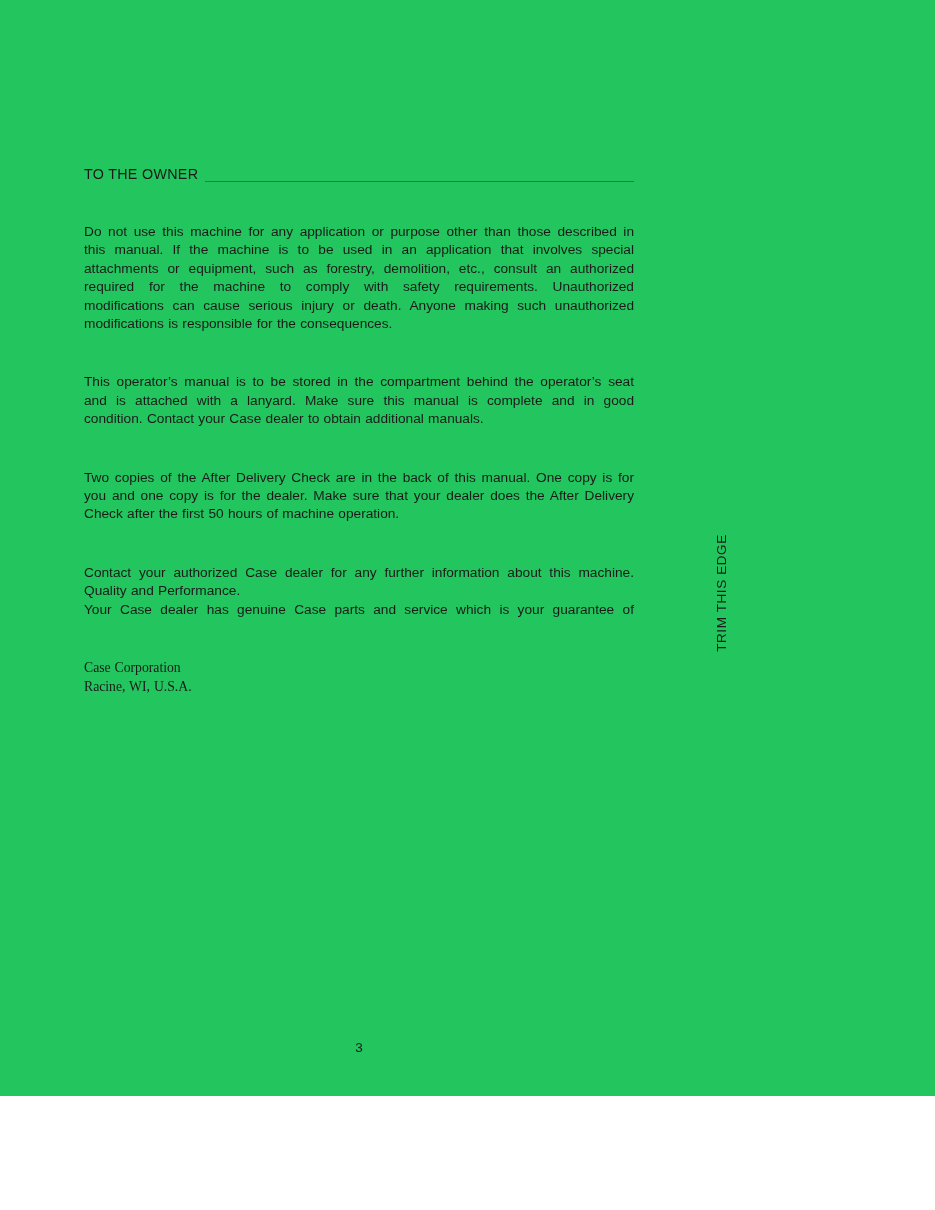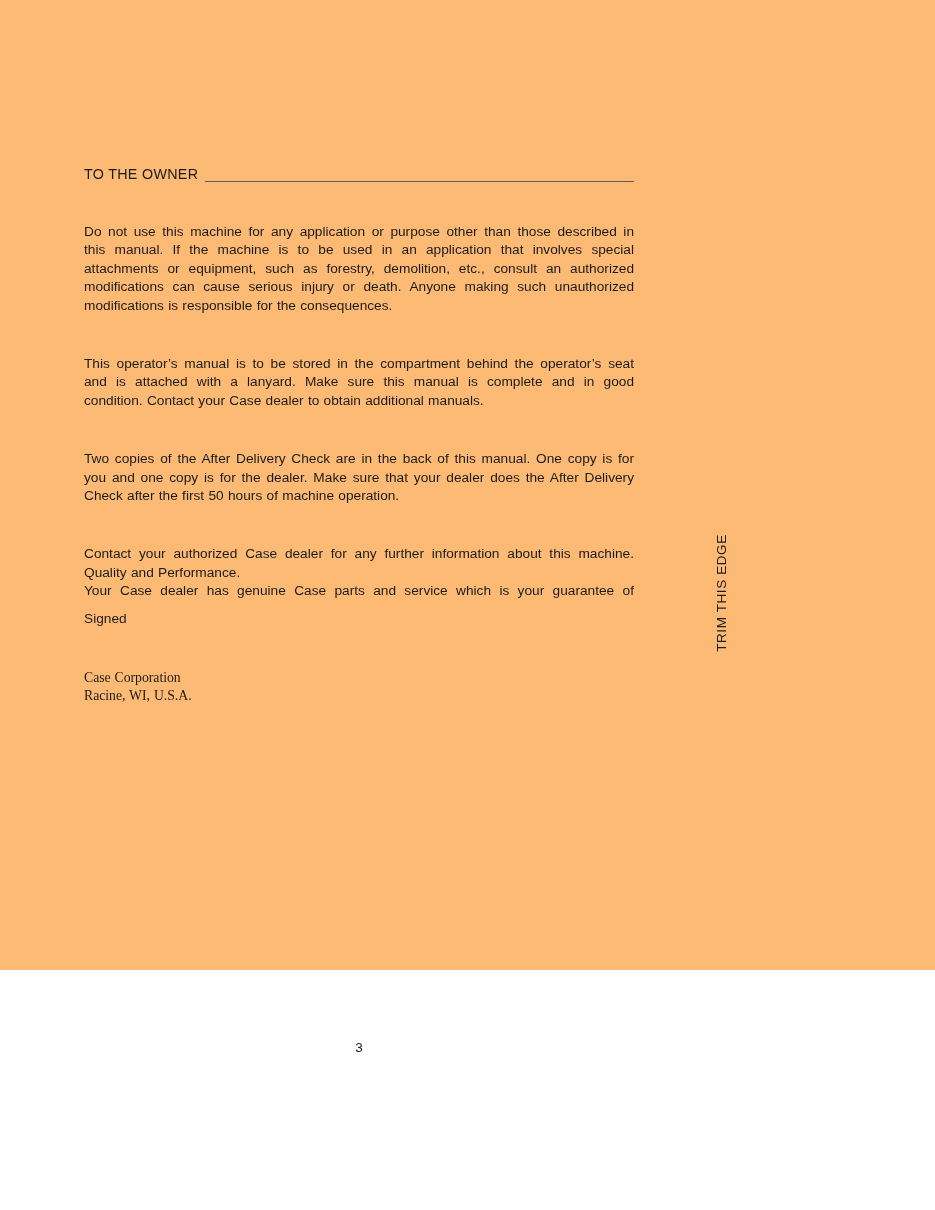--- a/index.html
+++ b/index.html
@@ -5,22 +5,22 @@
   * { margin: 0; padding: 0; box-sizing: border-box; }
   html, body {
     width: 935px; height: 1210px;
     background: #ffffff;
     font-family: "Liberation Sans", sans-serif;
     color: #1b1b1b;
     overflow: hidden;
   }
   .page {
     position: relative;
-    width: 935px; height: 970px;
-    background: #fdba74;
+    width: 935px; height: 1096px;
+    background: #22c55e;
   }
   .content {
     position: absolute;
     left: 84px; top: 166px;
     width: 550px;
   }
   .title-row {
     display: flex;
     align-items: stretch;
     font-size: 14.3px;
@@ -88,20 +88,21 @@
 
     <div class="title-row">
       <span>TO THE OWNER</span>
       <span class="title-underline"></span>
     </div>
 
     <div class="para">
         <div class="tline">Do not use this machine for any application or purpose other than those described in</div>
         <div class="tline">this manual. If the machine is to be used in an application that involves special</div>
         <div class="tline">attachments or equipment, such as forestry, demolition, etc., consult an authorized</div>
+        <div class="tline">required for the machine to comply with safety requirements. Unauthorized</div>
         <div class="tline">modifications can cause serious injury or death. Anyone making such unauthorized</div>
         <div class="tline last">modifications is responsible for the consequences.</div>
       </div>
 
     <div class="para">
         <div class="tline">This operator’s manual is to be stored in the compartment behind the operator’s seat</div>
         <div class="tline">and is attached with a lanyard. Make sure this manual is complete and in good</div>
         <div class="tline last">condition. Contact your Case dealer to obtain additional manuals.</div>
       </div>
 
@@ -110,21 +111,20 @@
         <div class="tline">you and one copy is for the dealer. Make sure that your dealer does the After Delivery</div>
         <div class="tline last">Check after the first 50 hours of machine operation.</div>
       </div>
 
     <div class="para">
         <div class="tline">Contact your authorized Case dealer for any further information about this machine.</div>
         <div class="tline last">Quality and Performance.</div>
         <div class="tline">Your Case dealer has genuine Case parts and service which is your guarantee of</div>
       </div>
 
-    <div class="signed">Signed</div>
 
     <div class="para plain">
         <div class="tline">Case Corporation</div>
         <div class="tline last">Racine, WI, U.S.A.</div>
       </div>
 
   </div>
 
   <div class="trim-edge">TRIM THIS EDGE</div>
 

